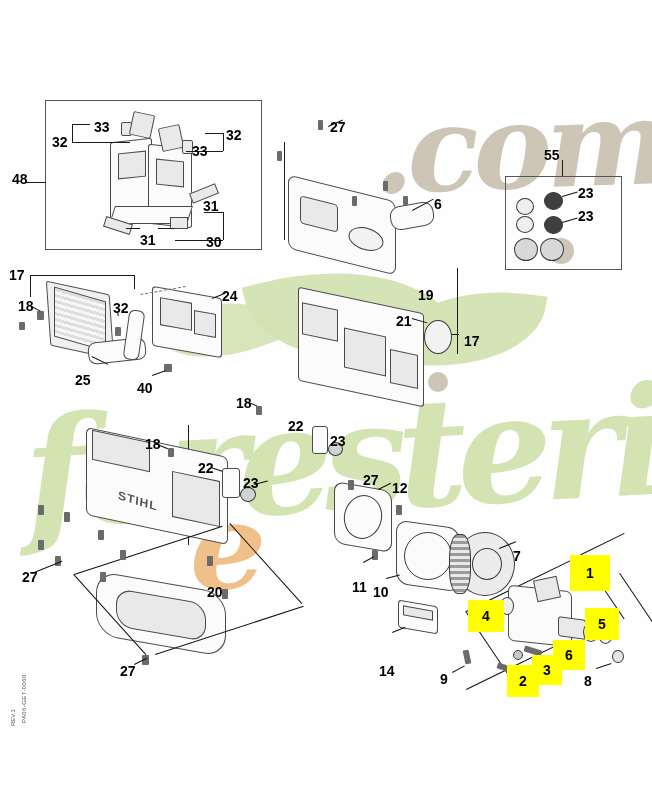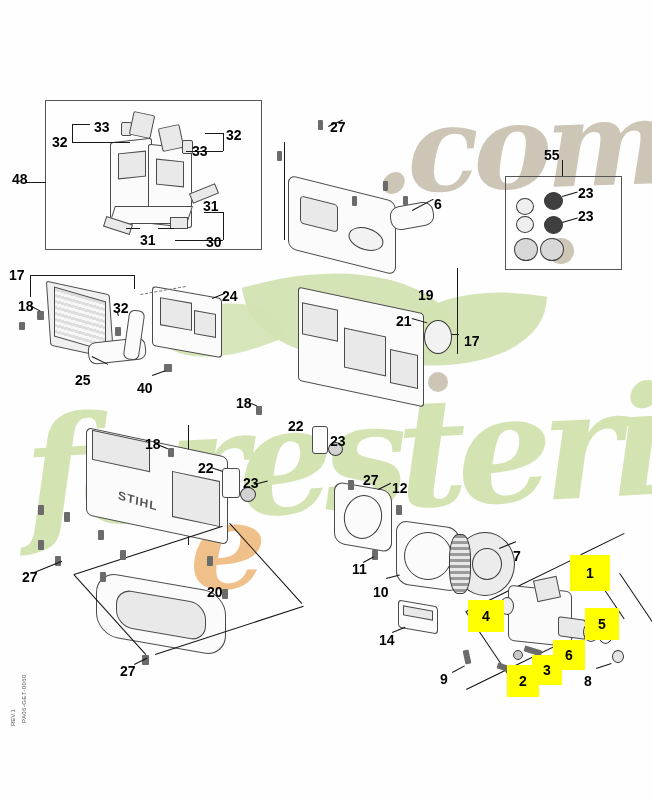--- a/index.html
+++ b/index.html
@@ -291,23 +291,23 @@
       <div class="num" style="left: 396px; top: 314px;">21</div>
       <div class="num" style="left: 464px; top: 334px;">17</div>
       <div class="num" style="left: 236px; top: 396px;">18</div>
       <div class="num" style="left: 288px; top: 419px;">22</div>
       <div class="num" style="left: 330px; top: 434px;">23</div>
       <div class="num" style="left: 145px; top: 437px;">18</div>
       <div class="num" style="left: 198px; top: 461px;">22</div>
       <div class="num" style="left: 243px; top: 476px;">23</div>
       <div class="num" style="left: 363px; top: 473px;">27</div>
       <div class="num" style="left: 392px; top: 481px;">12</div>
-      <div class="num" style="left: 352px; top: 562px;">11</div>
+      <div class="num" style="left: 352px; top: 580px;">11</div>
       <div class="num" style="left: 373px; top: 585px;">10</div>
-      <div class="num" style="left: 379px; top: 633px;">14</div>
+      <div class="num" style="left: 379px; top: 664px;">14</div>
       <div class="num" style="left: 513px; top: 549px;">7</div>
       <div class="num" style="left: 440px; top: 672px;">9</div>
       <div class="num" style="left: 584px; top: 674px;">8</div>
       <div class="num" style="left: 22px; top: 570px;">27</div>
       <div class="num" style="left: 120px; top: 664px;">27</div>
       <div class="num" style="left: 207px; top: 585px;">20</div>
     </div>
 
   <div id="highlight-layer">
       <div class="hlbox" style="left: 570px; top: 555px; width: 40px; height: 36px; background: rgb(255, 255, 0);">1</div>

